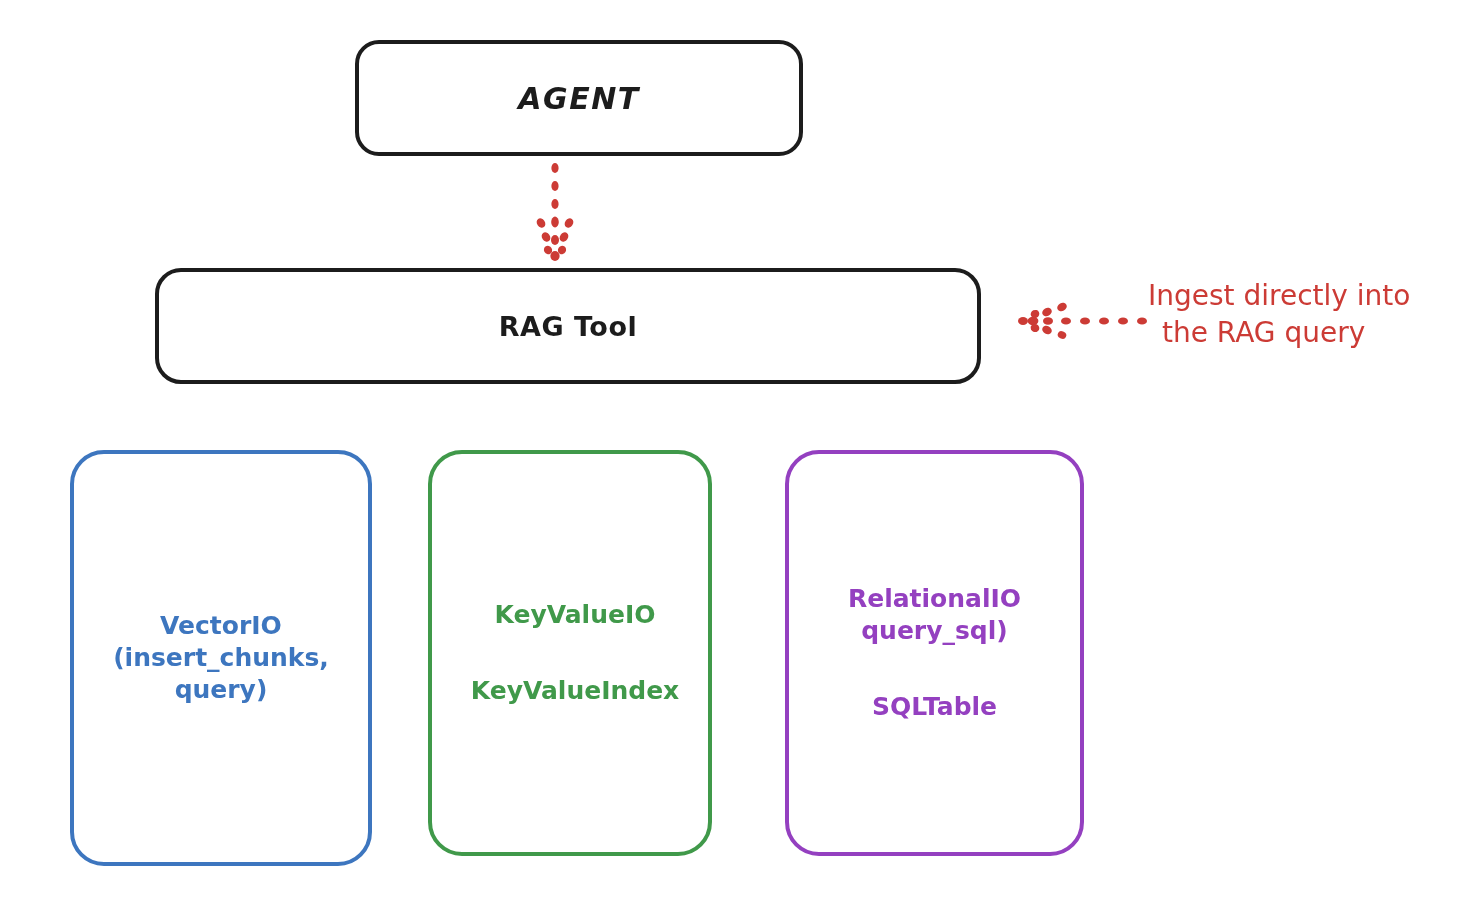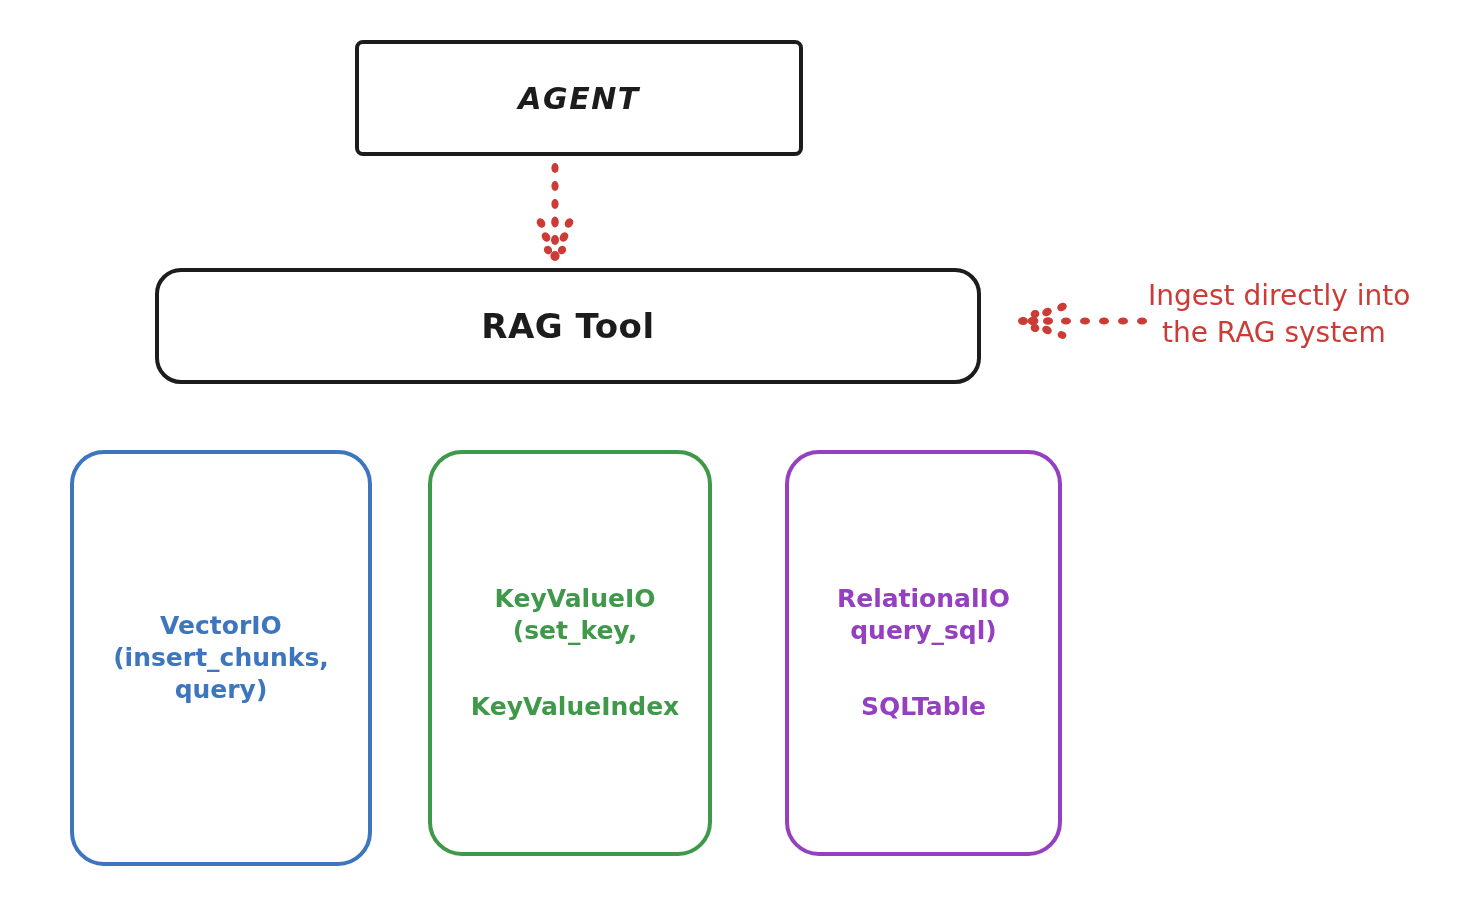--- a/index.html
+++ b/index.html
@@ -30,21 +30,21 @@
     flex-direction: column;
     align-items: center;
     justify-content: center;
     text-align: center;
     background: #ffffff;
   }
 
   
   .box-black {
     border: 4px solid #1c1c1c;
-    border-radius: 8px;
+    border-radius: 24px;
   }
   .box-black .label {
     font-family: "DejaVu Sans", sans-serif;
     font-style: italic;
     font-weight: 700;
     letter-spacing: 1.5px;
     color: #1c1c1c;
   }
 
   #agent-node {
@@ -56,21 +56,21 @@
   #agent-node .label { font-size: 30px; }
 
   #ragtool-node {
     left: 155px;
     top: 268px;
     width: 826px;
     height: 116px;
     border-radius: 26px;
   }
   #ragtool-node .label {
-    font-size: 34px;
+    font-size: 27px;
     font-style: normal;
     font-weight: 600;
     letter-spacing: 0.5px;
   }
 
   
   .card {
     border-width: 4px;
     border-style: solid;
     border-radius: 34px;
@@ -103,21 +103,21 @@
     height: 406px;
     border-color: #40994a;
     padding-left: 20px;
   }
   #keyvalue-card .api-line,
   #keyvalue-card .index-line { color: #40994a; }
 
   #relational-card {
     left: 785px;
     top: 450px;
-    width: 277px;
+    width: 299px;
     height: 406px;
     border-color: #9440c0;
   }
   #relational-card .api-line,
   #relational-card .index-line { color: #9440c0; }
 
   
   .arrow-svg {
     position: absolute;
     overflow: visible;
@@ -184,35 +184,34 @@
       <ellipse cx="29" cy="14" rx="5" ry="4" transform="rotate(-28 29 14)"></ellipse>
       <ellipse cx="17" cy="16" rx="4.4" ry="4" transform="rotate(-25 17 16)"></ellipse>
       <ellipse cx="44" cy="37" rx="4.4" ry="3.6" transform="rotate(28 44 37)"></ellipse>
       <ellipse cx="29" cy="32" rx="5" ry="4" transform="rotate(28 29 32)"></ellipse>
       <ellipse cx="17" cy="30" rx="4.4" ry="4" transform="rotate(25 17 30)"></ellipse>
     </g>
   </svg>
 
   <div id="ingest-annotation">
     <span class="l1">Ingest directly into</span>
-    <span class="l2">the RAG system</span>
+    <span class="l2">the RAG query</span>
   </div>
 
   <div class="node card" id="vector-card">
     <div class="api-line">
       <div>VectorIO</div>
       <div>(insert_chunks,</div>
       <div>query)</div>
     </div>
   </div>
 
   <div class="node card" id="keyvalue-card">
     <div class="api-line">
       <div>KeyValueIO</div>
-      <div>(set_key,</div>
     </div>
     <div class="index-line">KeyValueIndex</div>
   </div>
 
   <div class="node card" id="relational-card">
     <div class="api-line">
       <div>RelationalIO</div>
       <div>query_sql)</div>
     </div>
     <div class="index-line">SQLTable</div>

